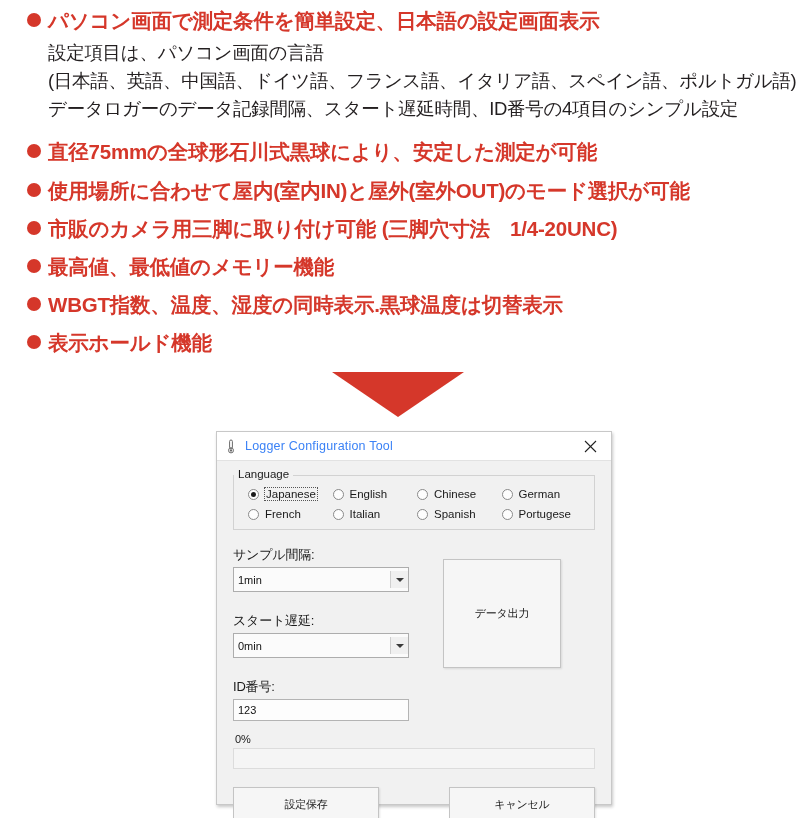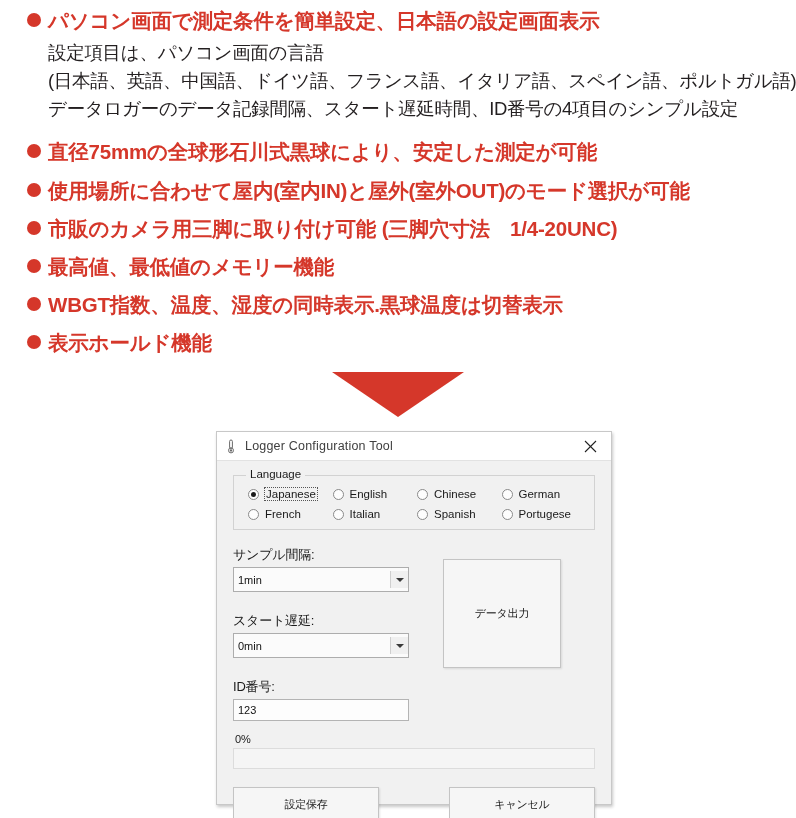--- a/index.html
+++ b/index.html
@@ -102,21 +102,21 @@
     height: 16px;
     margin-right: 7px;
     flex: 0 0 auto;
     display: flex;
     align-items: center;
     justify-content: center;
   }
   .title-text {
     flex: 1 1 auto;
     font-size: 12.5px;
-    color: #404040;
+    color: #3b82f6;
     letter-spacing: 0.2px;
   }
   .close-btn {
     width: 42px;
     height: 28px;
     display: flex;
     align-items: center;
     justify-content: center;
     flex: 0 0 auto;
   }
@@ -132,21 +132,21 @@
   
   .lang-group {
     border: 1px solid #d2d2d2;
     margin: 0 0 0 0;
     padding: 9px 8px 9px 8px;
     position: relative;
   }
   .lang-legend {
     position: absolute;
     top: -8px;
-    left: 12px;
+    left: 0;
     background: #f1f1f1;
     padding: 0 4px;
     font-size: 11.5px;
     color: #1a1a1a;
   }
   .lang-grid {
     display: grid;
     grid-template-columns: 1fr 1fr 1fr 1fr;
     row-gap: 8px;
     padding: 3px 0 0 6px;

